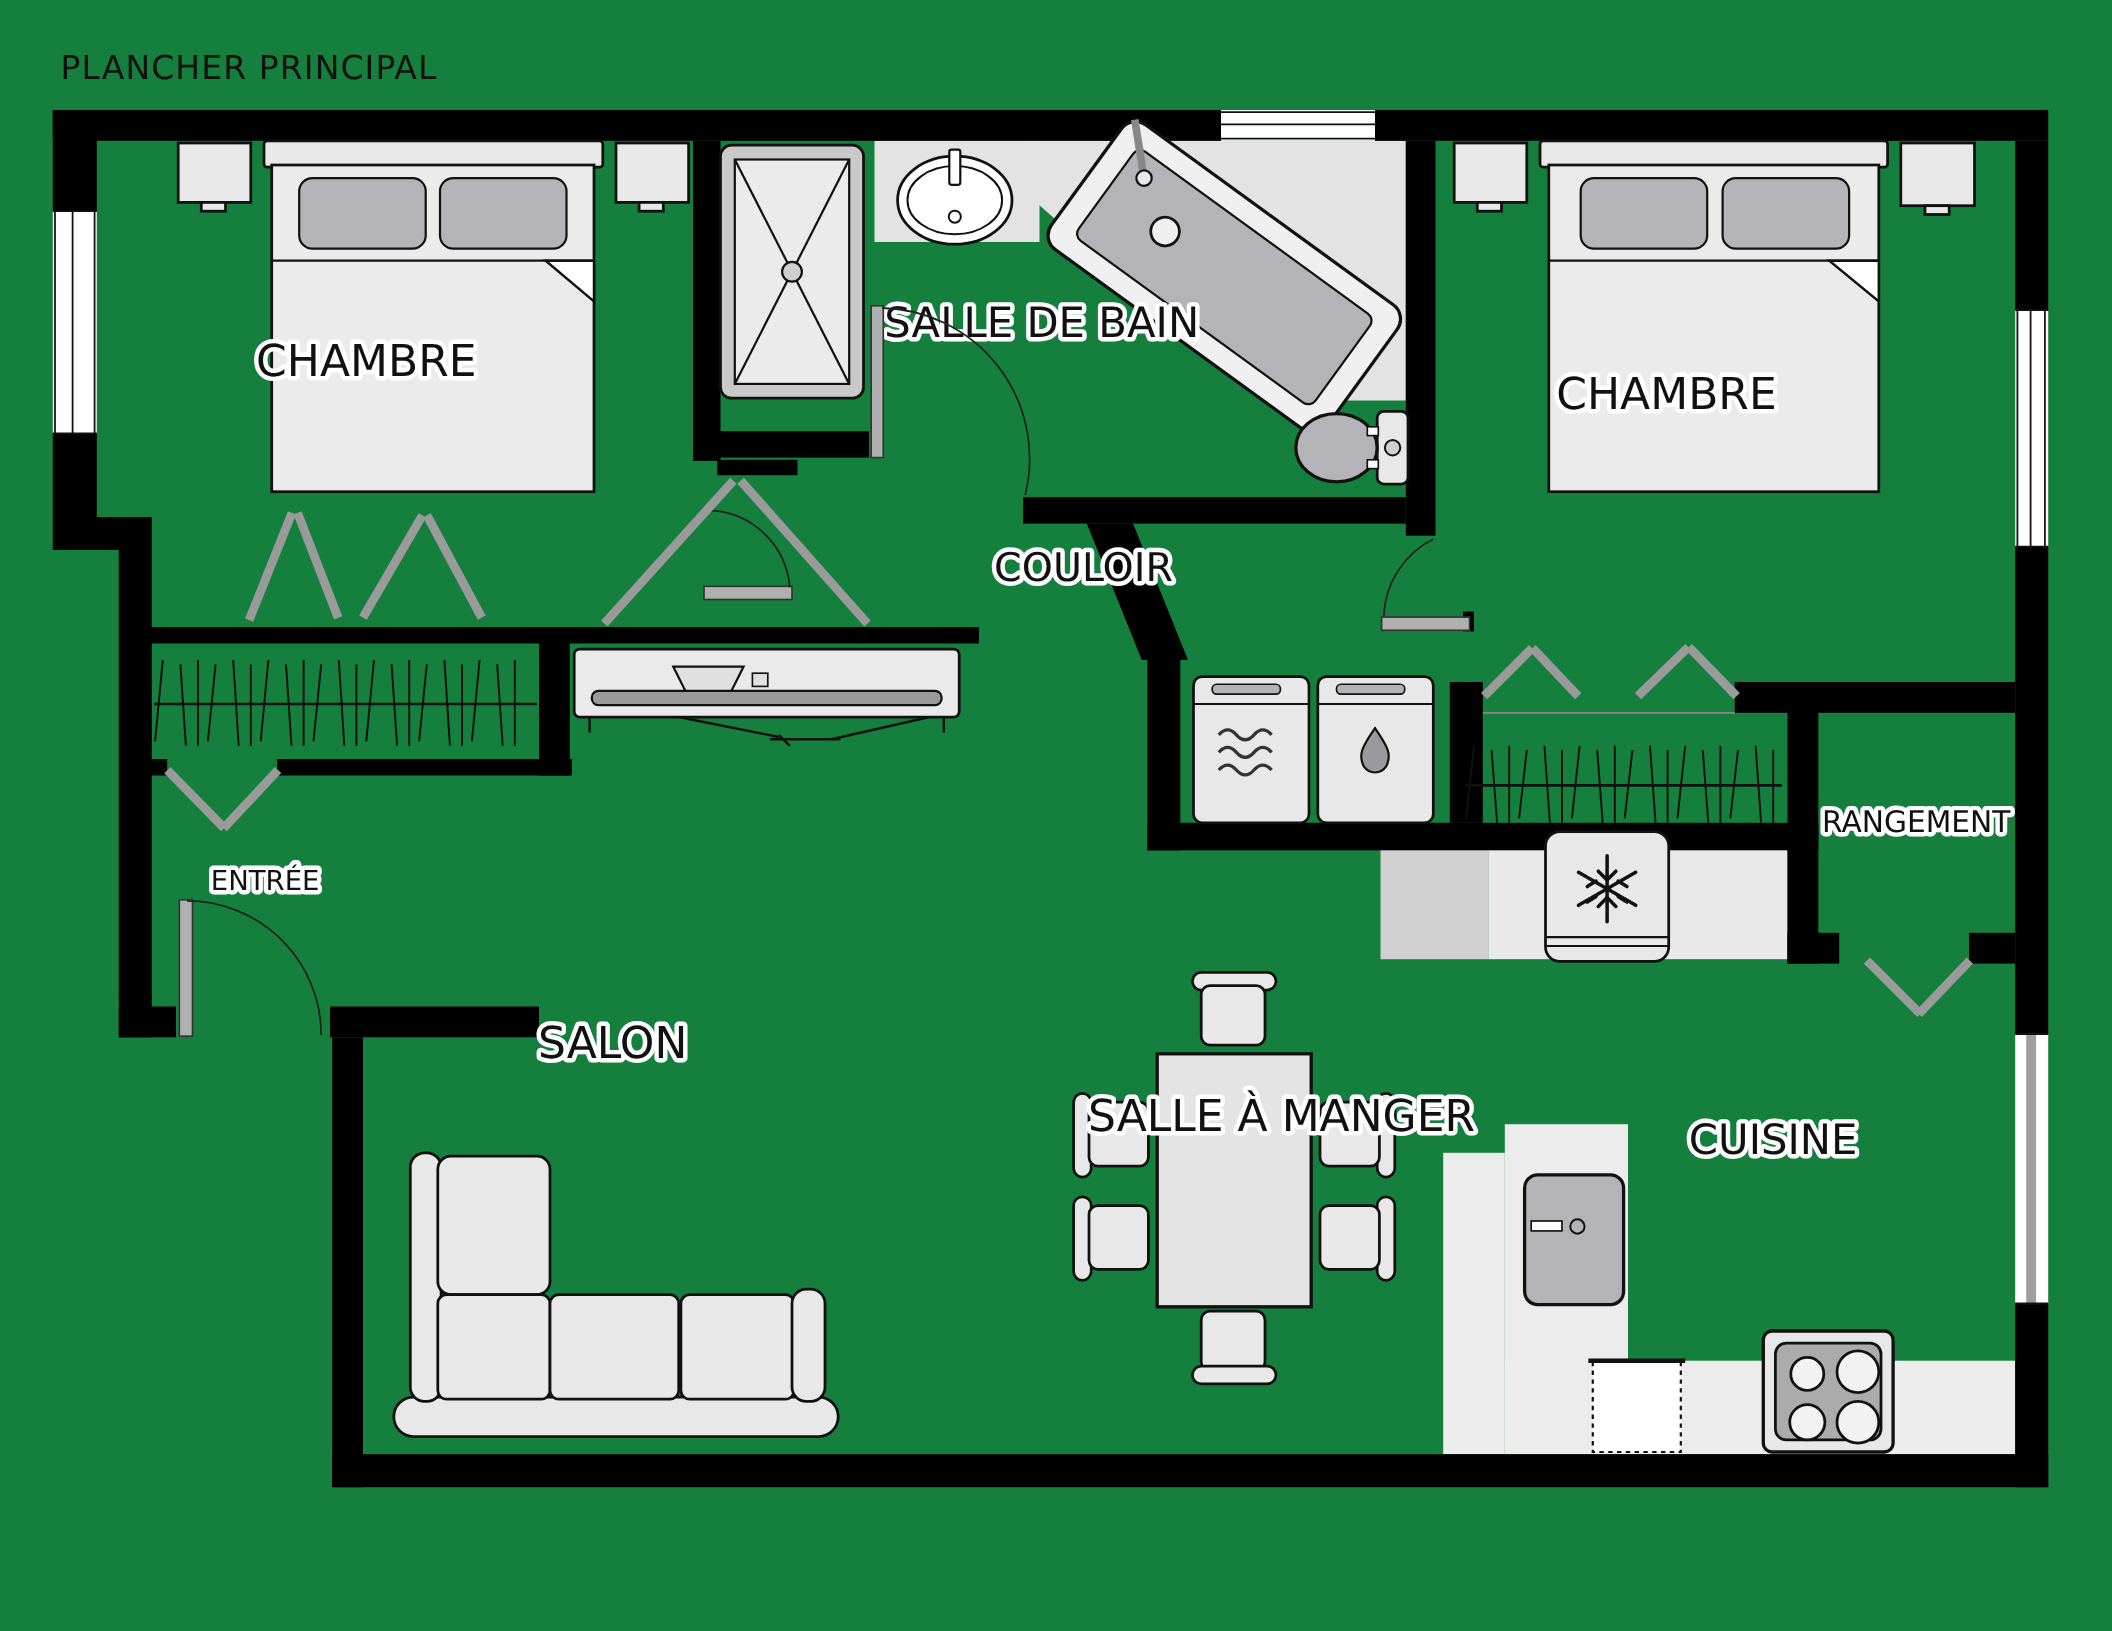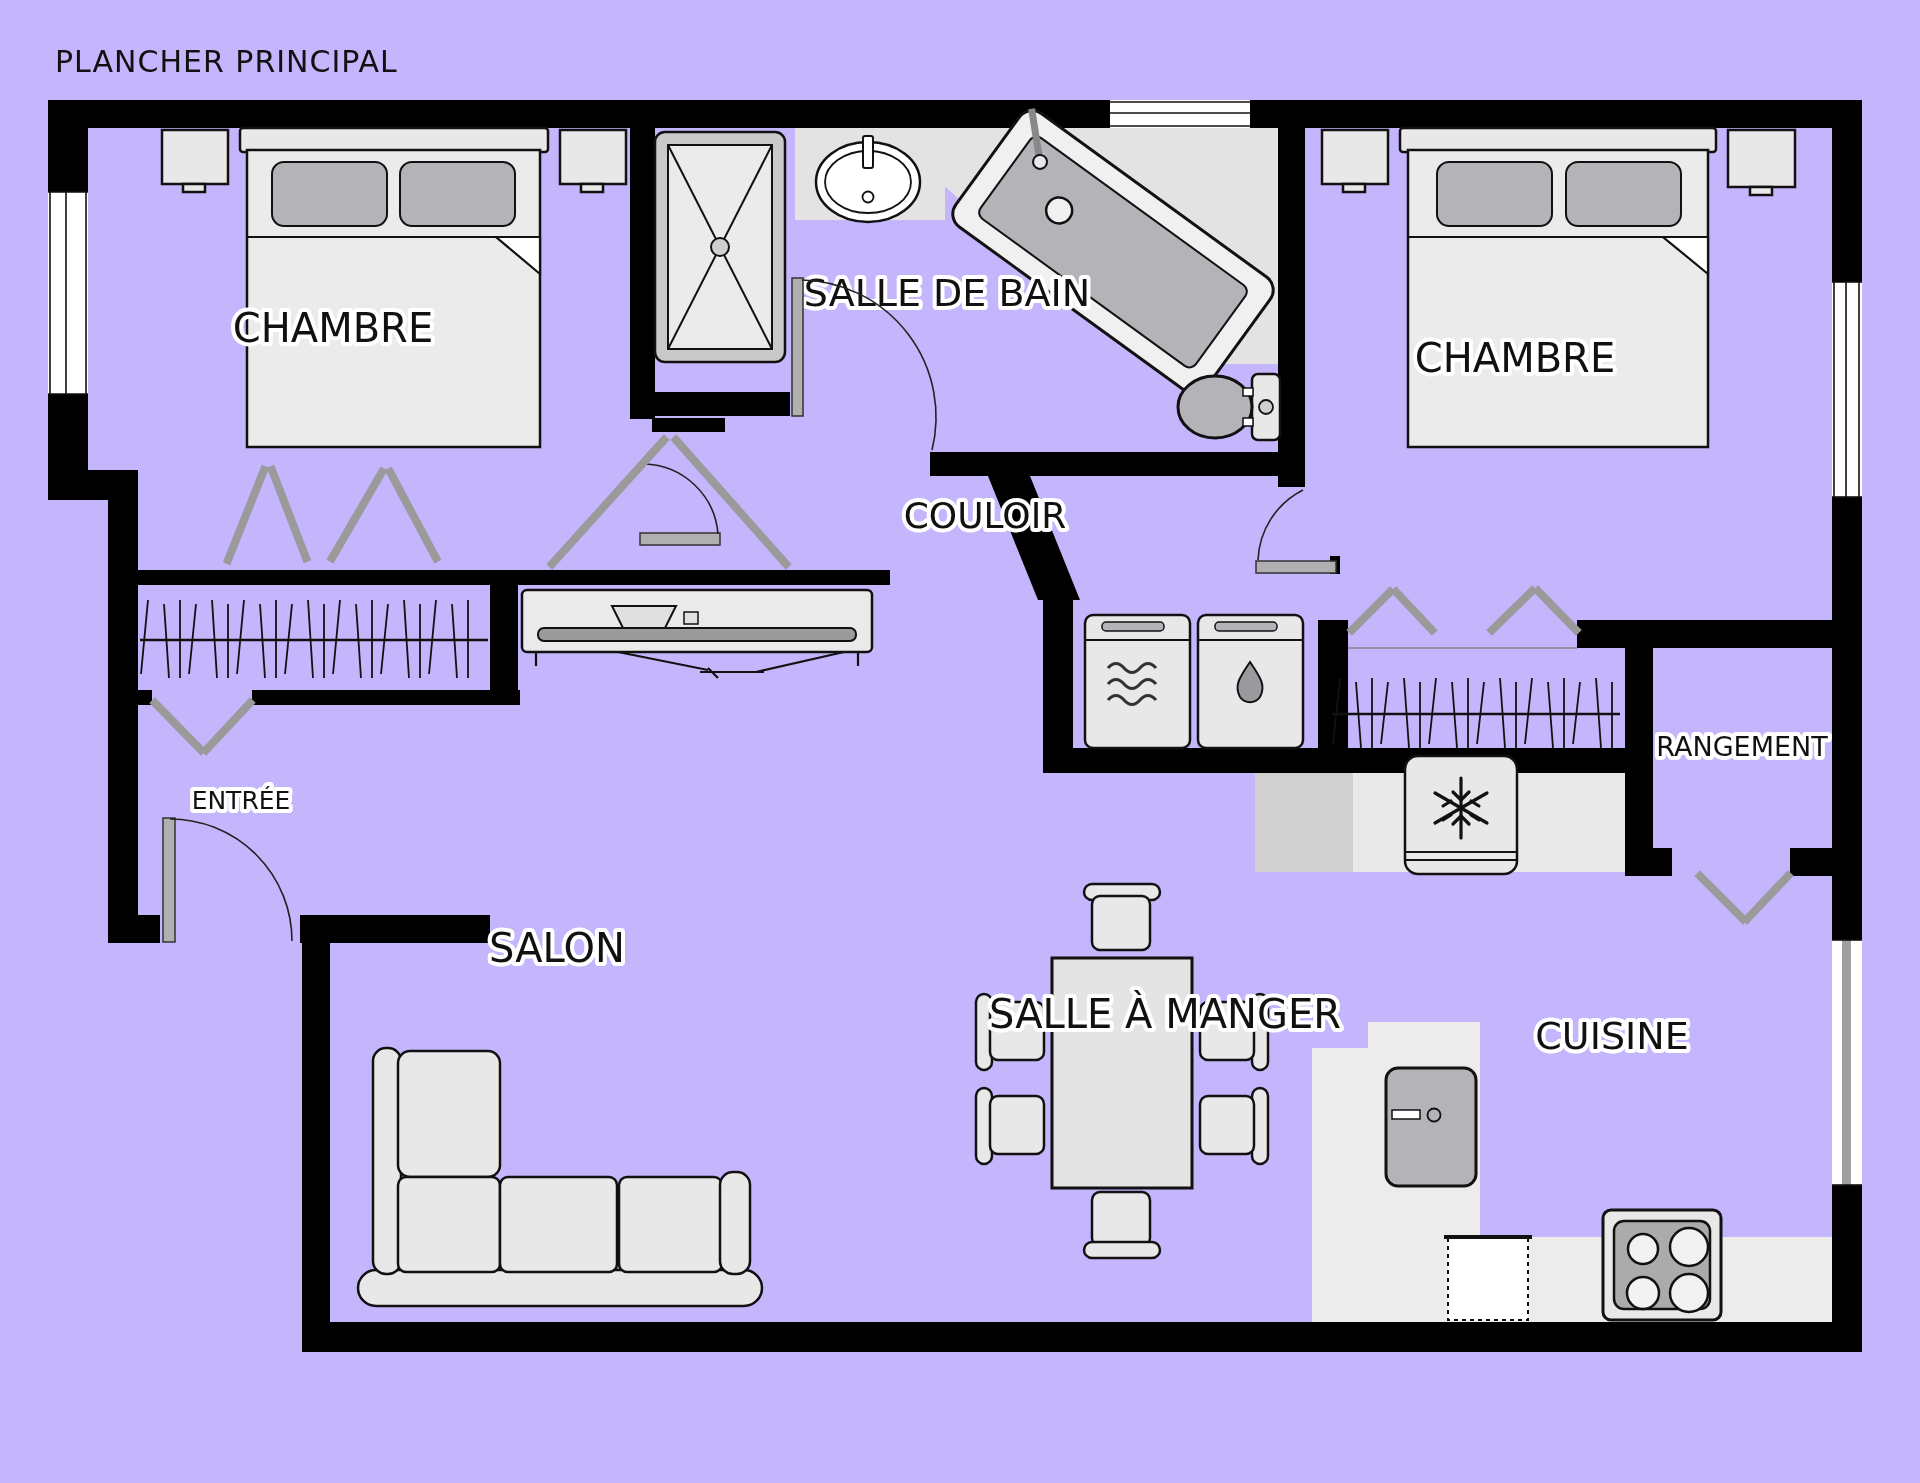--- a/index.html
+++ b/index.html
@@ -1,16 +1,16 @@
 <!DOCTYPE html>
 <html><head>
 <meta charset="utf-8">
 <style>
   html,body{margin:0;padding:0;background:#fff;}
-  .plan-wrap{position:relative;width:1920px;height:1483px;background:#c4b5fd;overflow:hidden;}
+  .plan-wrap{position:relative;width:1920px;height:1483px;background:#15803d;overflow:hidden;}
   svg{display:block;}
   .room-label{font-family:"DejaVu Sans","Liberation Sans",sans-serif;fill:#111;
     paint-order:stroke;stroke:#ffffff;stroke-width:8;stroke-linejoin:round;font-weight:400;}
   .plan-title{font-family:"DejaVu Sans","Liberation Sans",sans-serif;fill:#111;font-weight:400;letter-spacing:1px;}
   .wall{fill:#000;}
   .furn{fill:#e8e8e8;stroke:#111;stroke-width:2.5;}
   .furn-light{fill:#ebebeb;stroke:#111;stroke-width:2.5;}
   .accent{fill:#b4b4b8;stroke:#111;stroke-width:2;}
   .counter{fill:#ececec;}
   .softgray{fill:#e3e3e3;}

